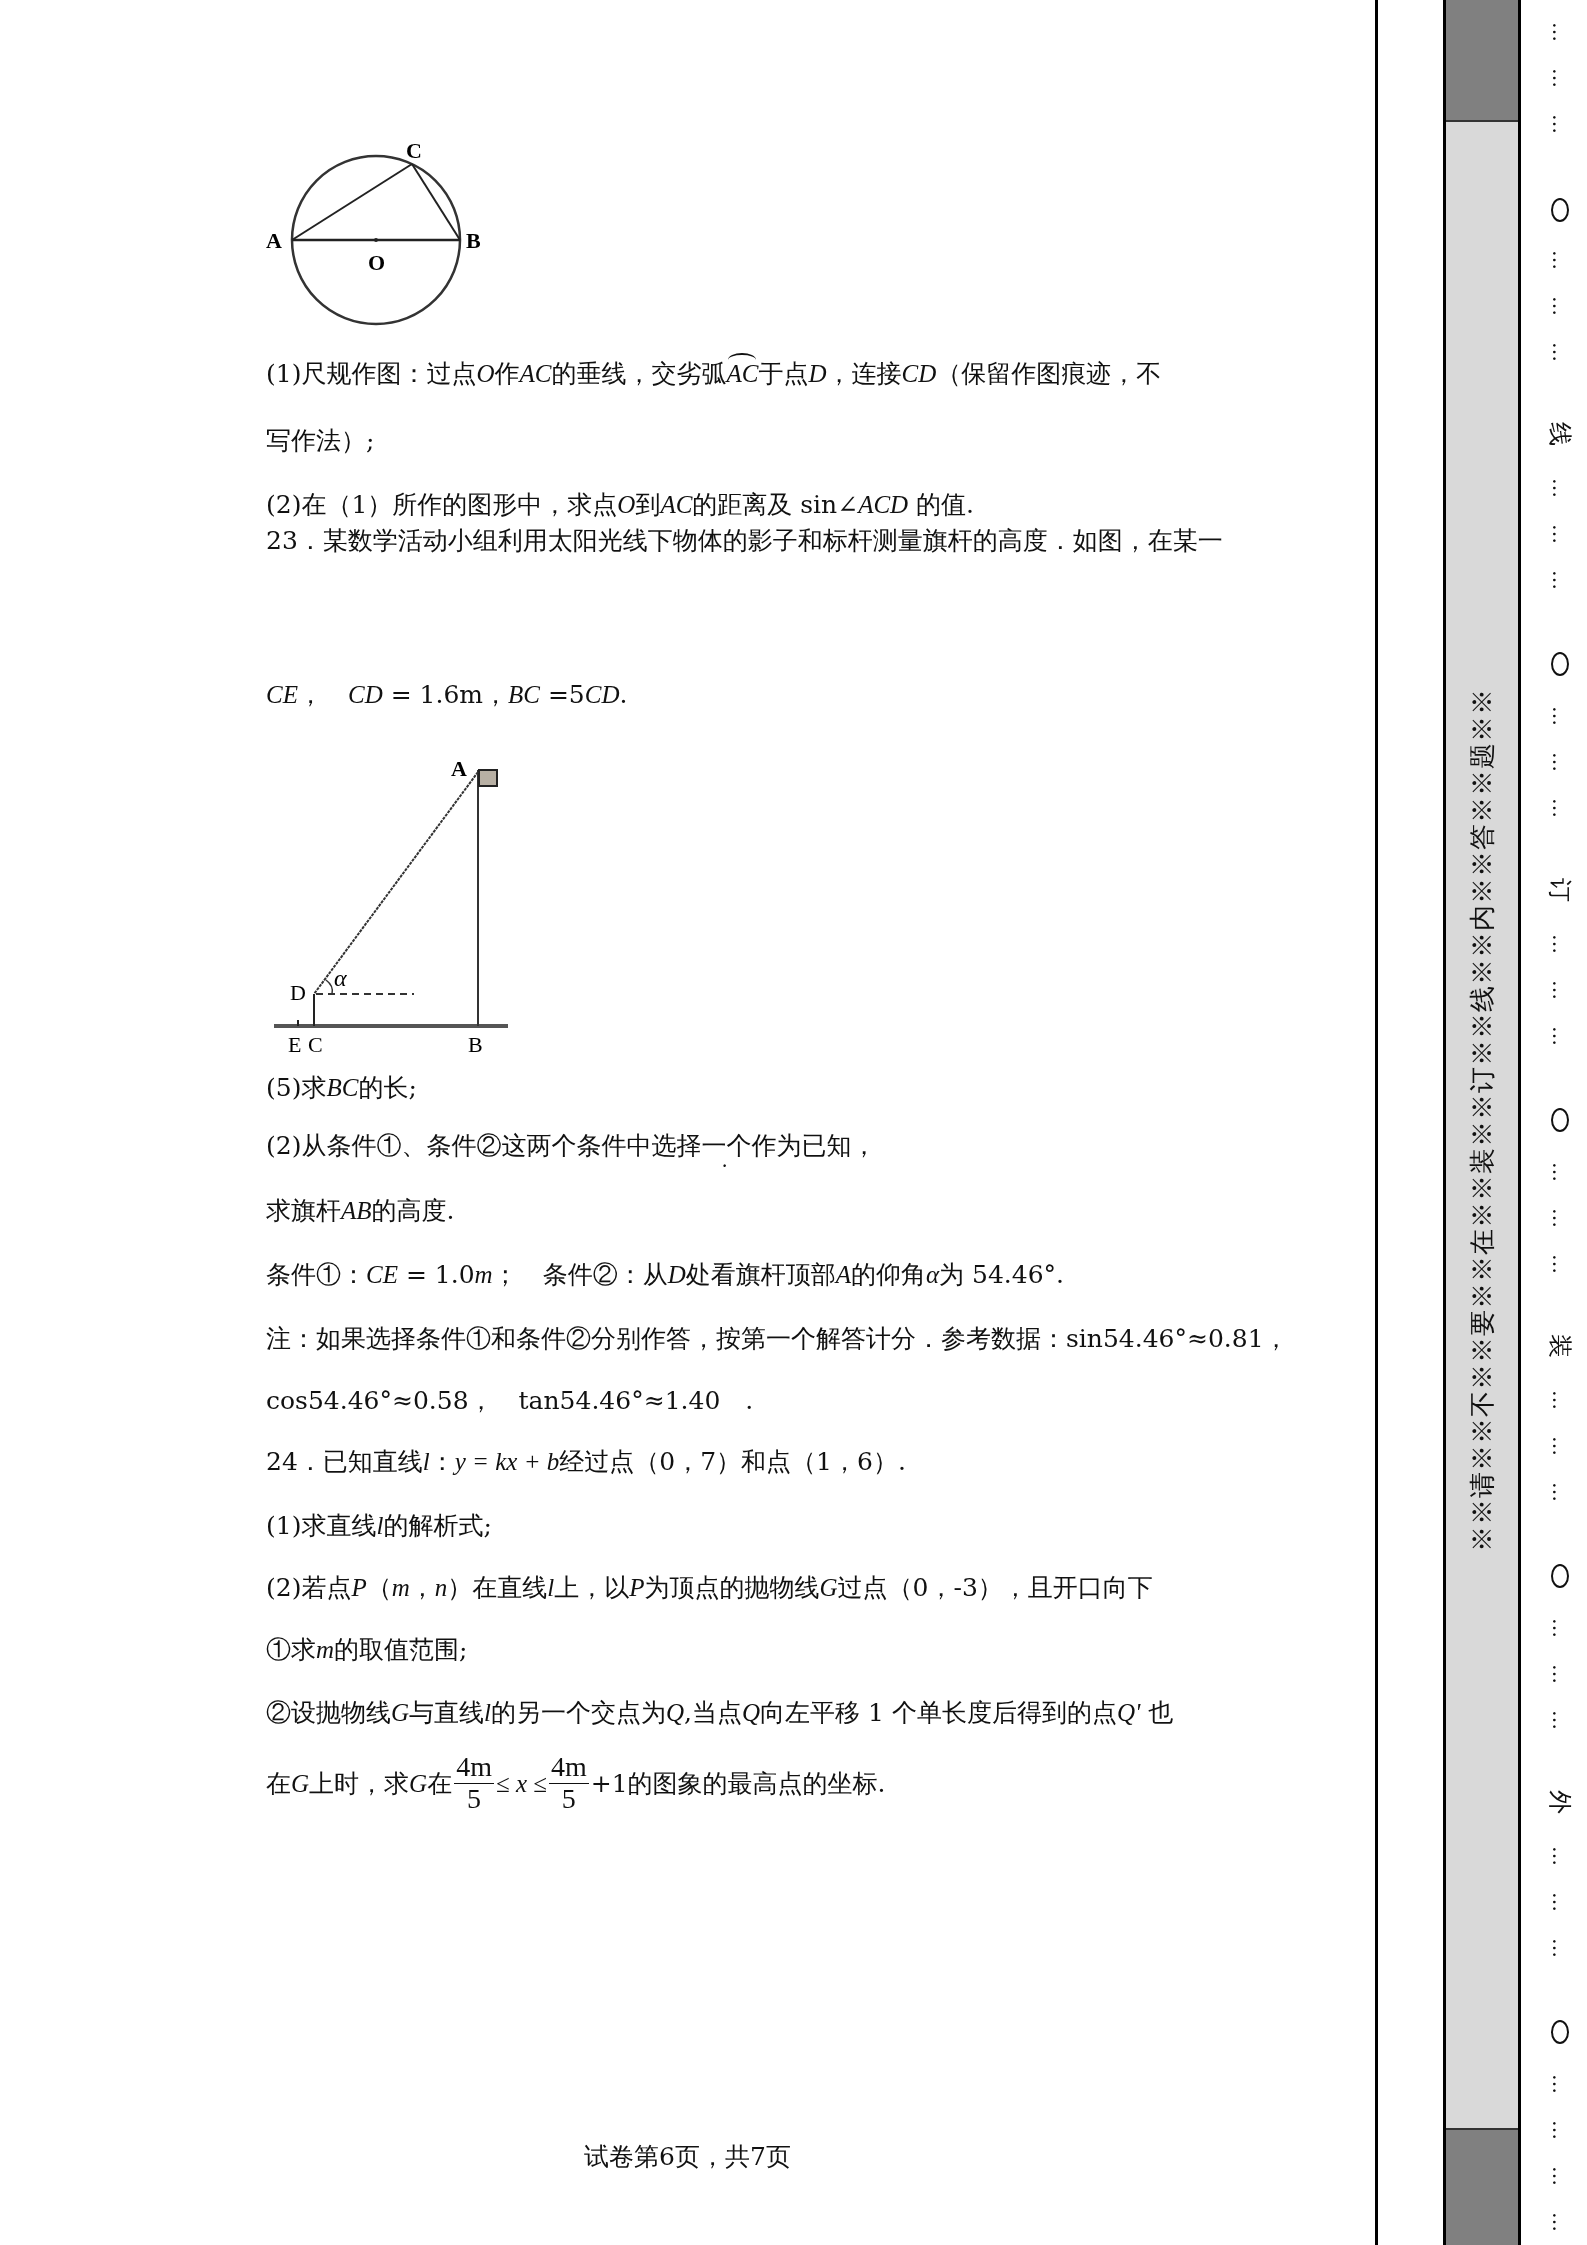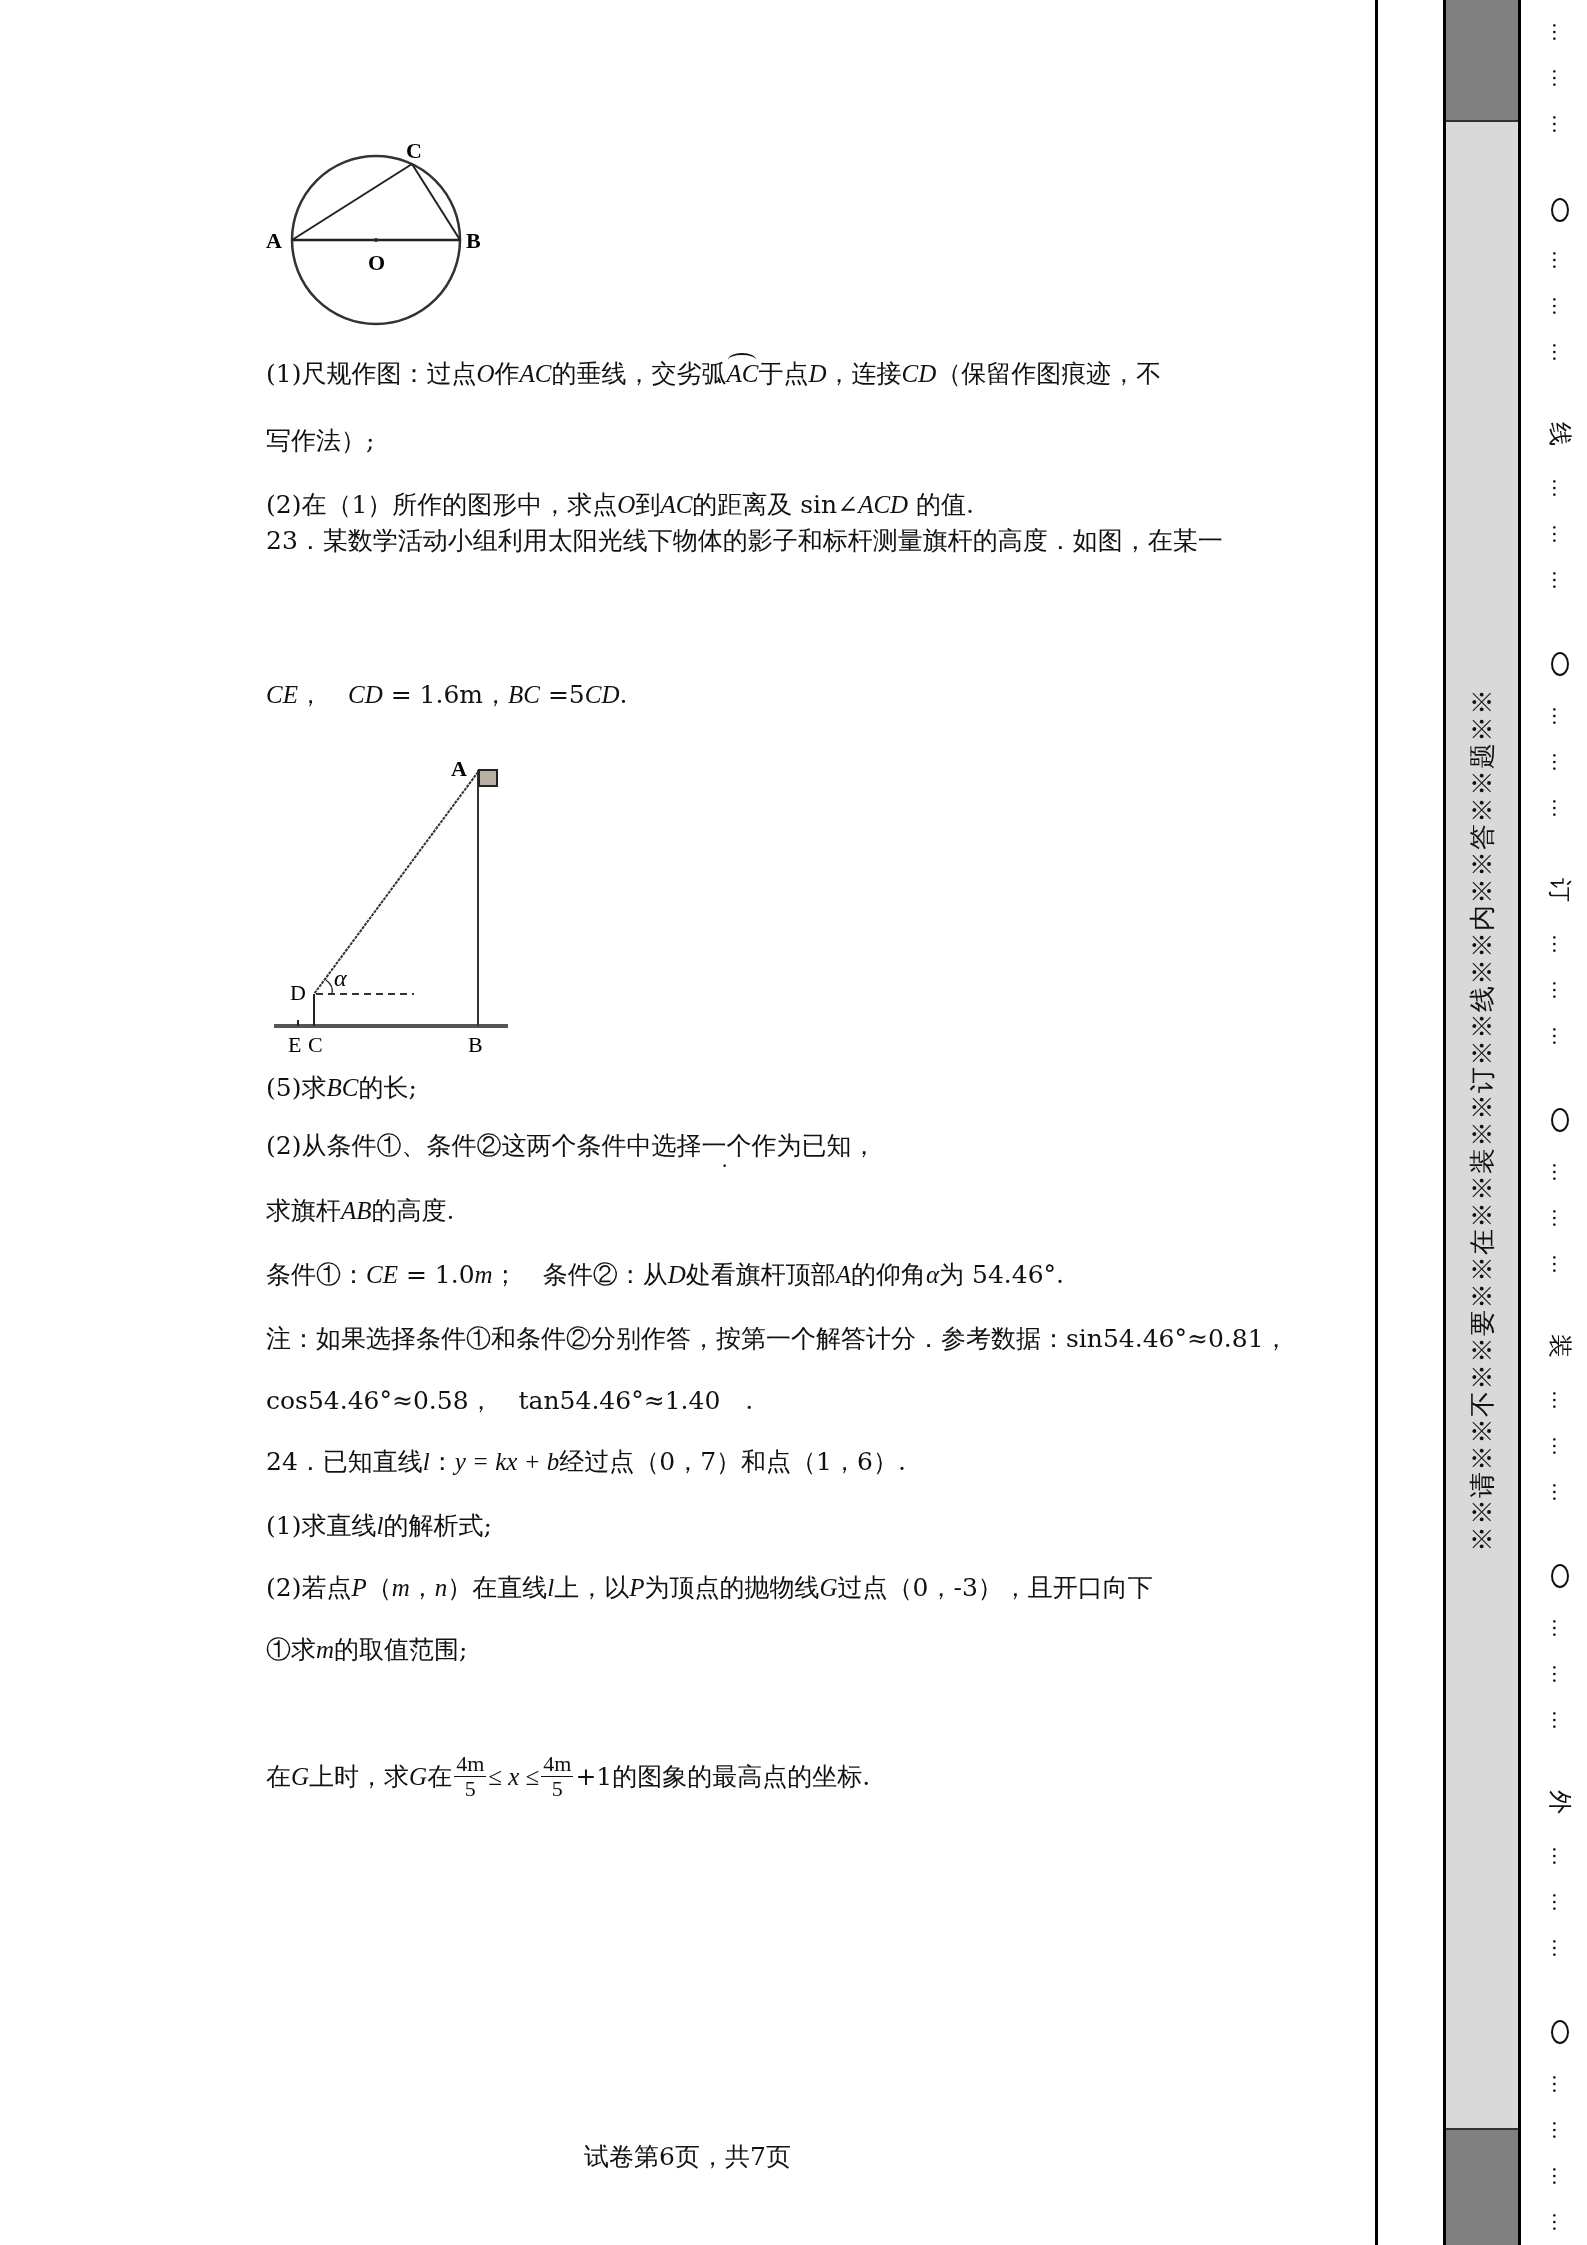--- a/index.html
+++ b/index.html
@@ -14,21 +14,21 @@
   }
   .line { position: absolute; left: 0; white-space: nowrap; font-size: 25px; }
   i, .it { font-family: "Liberation Serif", serif; font-style: italic; }
   .arc { position: relative; display: inline-block; font-family: "Liberation Serif", serif; font-style: italic; padding-top: 4px; }
   .arc::before {
     content: ""; position: absolute; left: 2px; right: 2px; top: -4px; height: 12px;
     border-top: 2px solid #111; border-radius: 50% 50% 0 0;
   }
   .dot-em { position: relative; }
   .dot-em::after { content: "·"; position: absolute; left: 40%; bottom: -16px; font-size: 20px; }
-  .frac { display: inline-flex; flex-direction: column; align-items: center; vertical-align: middle; font-size: 22px; line-height: 1.1; margin: 0 2px; text-align: center; }
+  .frac { display: inline-flex; flex-direction: column; align-items: center; vertical-align: middle; font-size: 28px; line-height: 1.1; margin: 0 2px; text-align: center; }
   .frac .num { border-bottom: 1.5px solid #111; padding: 0 2px; font-family: "Liberation Serif", serif; }
   .frac .den { font-family: "Liberation Serif", serif; }
   svg text { font-family: "Liberation Serif", serif; }
 
   
   .strip-left-border { position: absolute; left: 1375px; top: 0; width: 3px; height: 2245px; background: #000; }
   .strip {
     position: absolute; left: 1443px; top: 0; width: 78px; height: 2245px;
     background: #d9d9d9; border-left: 3px solid #000; border-right: 3px solid #000; box-sizing: border-box;
   }
@@ -121,20 +121,23 @@
     <span>24．已知直线</span><i>l</i><span>：</span><i>y = kx + b</i><span>经过点（0，7）和点（1，6）.</span>
   </div>
   <div class="line" style="top:1513px;">
     <span>(1)求直线</span><i>l</i><span>的解析式;</span>
   </div>
   <div class="line" style="top:1575px;">
     <span>(2)若点</span><i>P</i><span>（</span><i>m</i><span>，</span><i>n</i><span>）在直线</span><i>l</i><span>上，以</span><i>P</i><span>为顶点的抛物线</span><i>G</i><span>过点（0，-3），且开口向下</span>
   </div>
   <div class="line" style="top:1637px;">
     <span>①求</span><i>m</i><span>的取值范围;</span>
+  </div>
+  <div class="line" style="top:1700px;">
+    <span>②设抛物线</span><i>G</i><span>与直线</span><i>l</i><span>的另一个交点为</span><i>Q</i><span>,当点</span><i>Q</i><span>向左平移 1 个单长度后得到的点</span><i>Q'</i><span> 也</span>
   </div>
   <div class="line" style="top:1752px; display:flex; align-items:center;">
     <span>在</span>
       <i>G</i>
       <span>上时，求</span>
       <i>G</i>
       <span>在</span>
     <span class="frac">
         <span class="num">4m</span>
         <span class="den">5</span>

